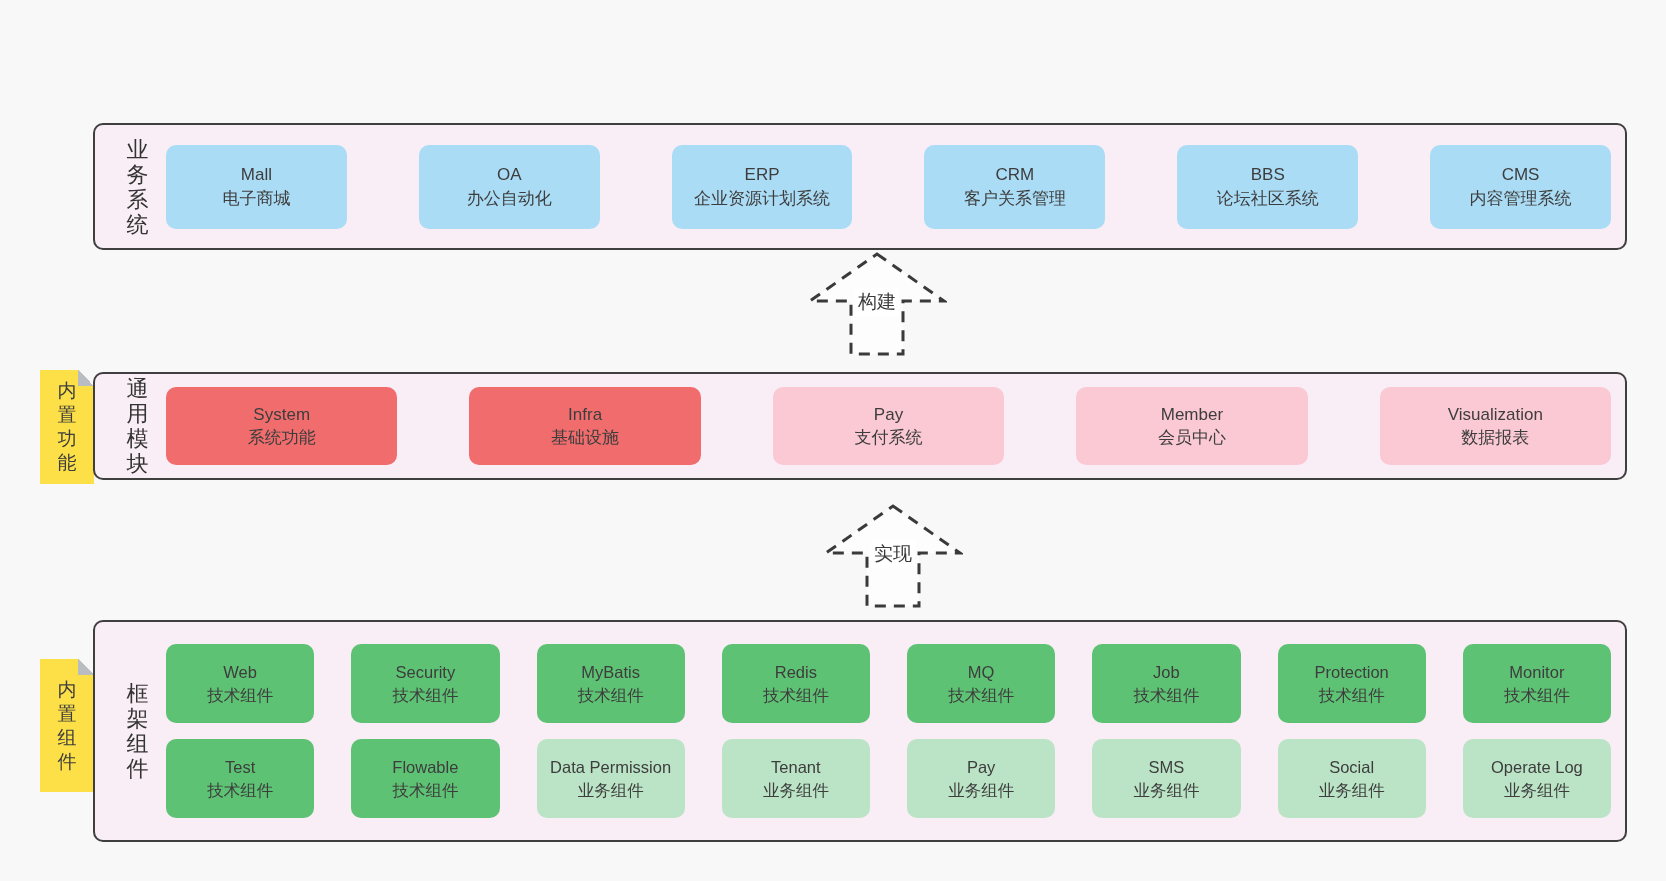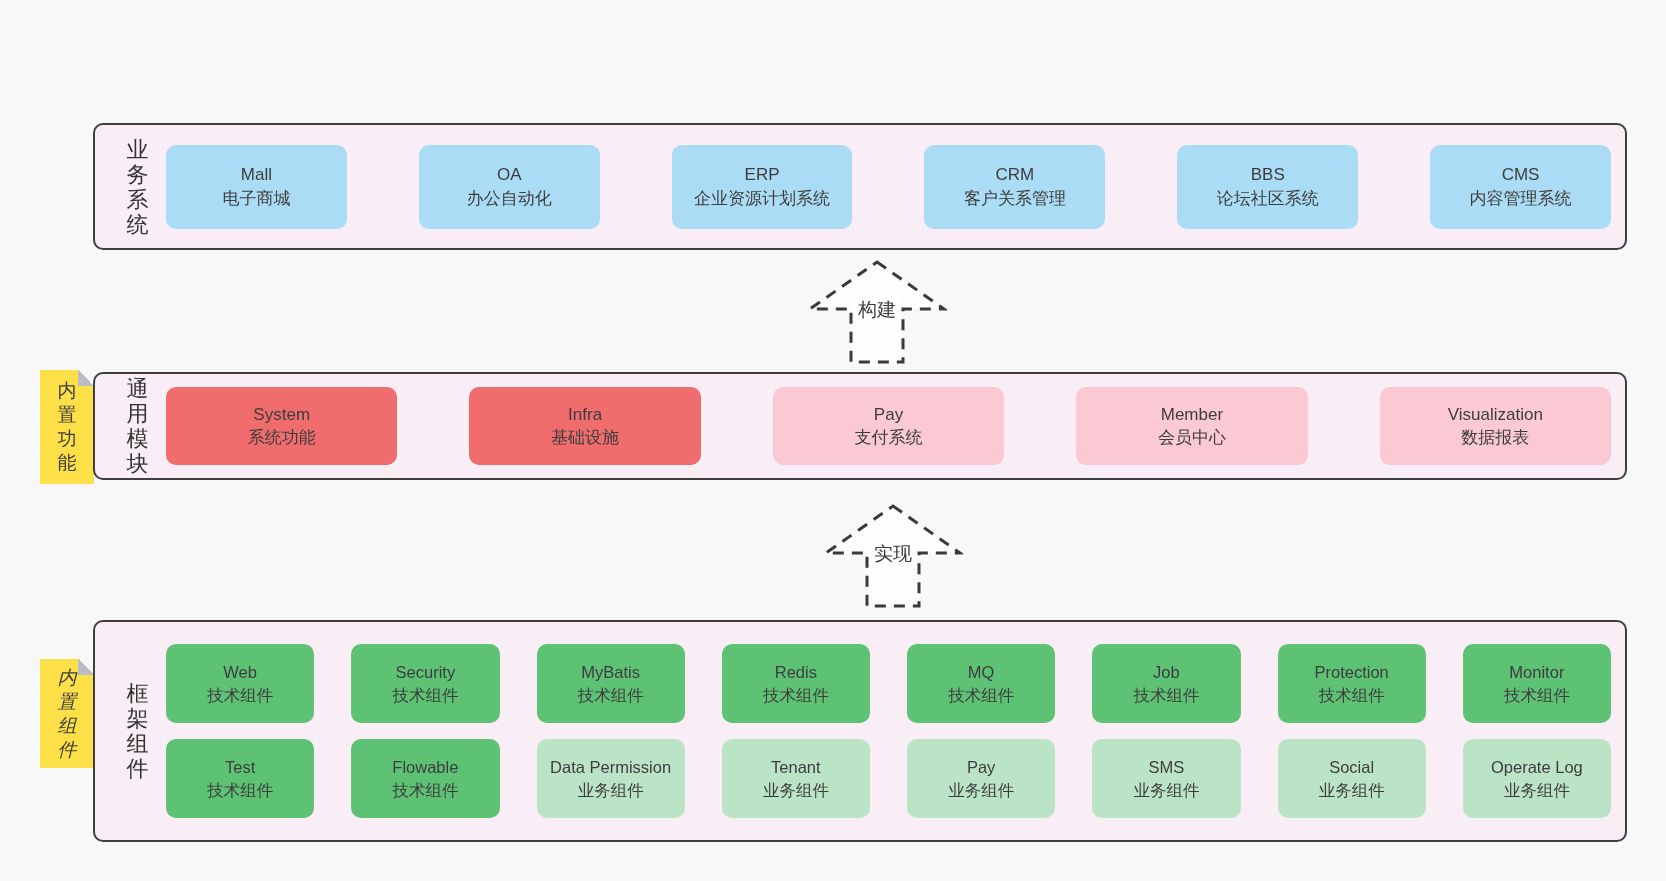--- a/index.html
+++ b/index.html
@@ -40,35 +40,35 @@
   #layer-modules .node{height:78px;}
   #layer-components .node{height:79px;font-size:16.5px;}
   .blue{background:#abdcf5;}
   .red{background:#f16d6d;}
   .pink{background:#fbc9d3;}
   .green{background:#5ec274;}
   .lightgreen{background:#bbe4c6;}
 
   
   .arrow{position:absolute;width:140px;height:104px;z-index:0;}
-  #arrow-build{left:807px;top:260px;}
+  #arrow-build{left:807px;top:252px;}
   #arrow-implement{left:823px;top:504px;}
   .arrow svg{display:block;width:100%;height:100%;}
   .arrow-label{
     position:absolute;left:50%;top:36px;transform:translateX(-50%);
     background:#ffffff;padding:1px 3px;font-size:19px;color:#3a3a3a;white-space:nowrap;
   }
 
   
   .note{
     position:absolute;left:40px;width:54px;background:#fde047;z-index:0;
     display:flex;align-items:center;justify-content:center;
   }
   #note-features{top:370px;height:114px;}
-  #note-components{top:659px;height:109px;font-style:italic;}
+  #note-components{top:659px;height:133px;}
   .note .fold{
     position:absolute;top:0;right:0;width:16px;height:16px;
     background:linear-gradient(225deg,#f8f8f8 50%,#b9bdc2 50%);
   }
   .note .vtext{font-size:19px;line-height:24px;width:22px;color:#3d3d3d;}
 </style>
 </head>
 <body>
 
 <div class="layer" id="layer-business">

